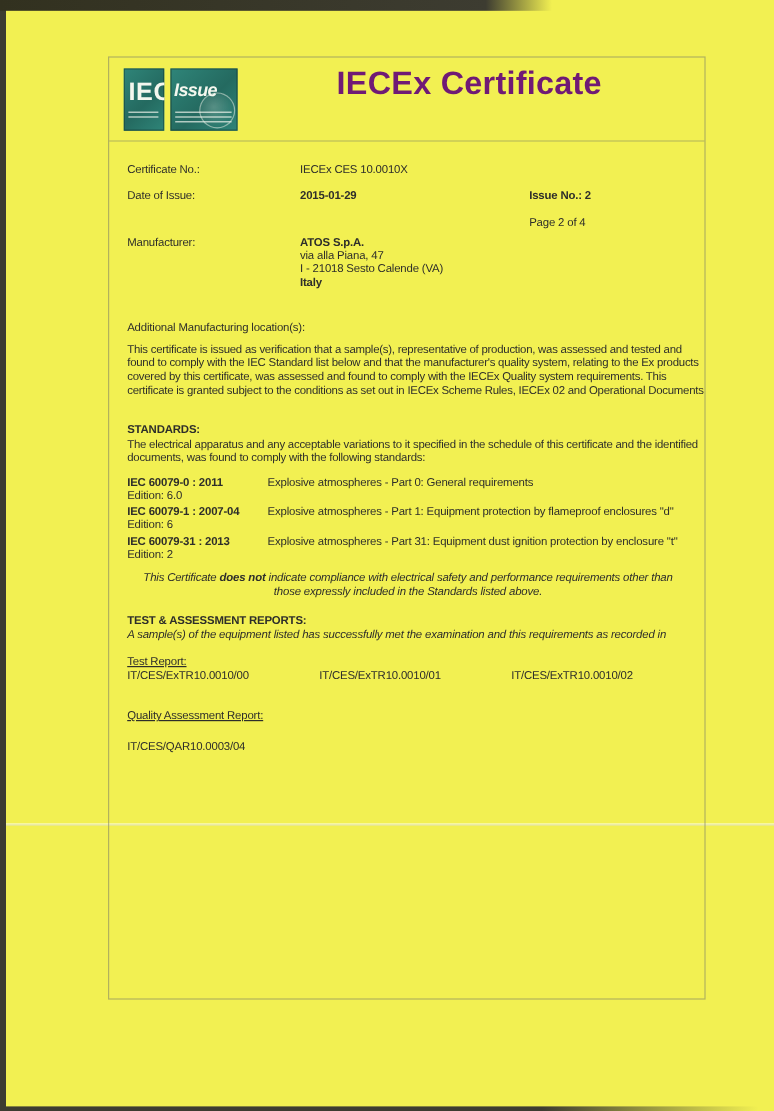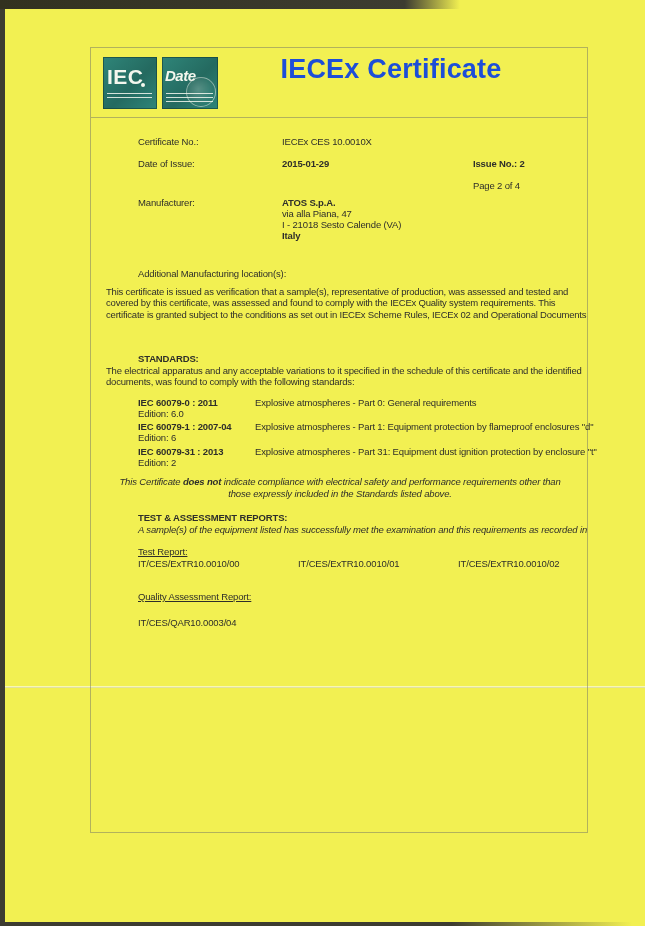--- a/index.html
+++ b/index.html
@@ -26,44 +26,44 @@
 
   
   .cert-box { position:absolute; left:90px; top:47px; width:498px; height:786px;
               border:1px solid rgba(125,128,100,0.55); }
 
   .cert-header { position:absolute; left:0; top:0; width:100%; height:70px;
                  border-bottom:1px solid rgba(125,128,100,0.55); }
 
   
   .logos { position:absolute; left:12px; top:9px; display:flex; gap:5px; }
-  .logo { position:relative; width:54px; height:52px;
+  .logo { position:relative; width:34px; height:52px;
           background:linear-gradient(135deg,#2f8579 0%,#246a60 55%,#2f8579 100%);
           box-shadow:0 0 0 1px rgba(20,60,54,0.6) inset; overflow:hidden; }
   .logo.iecex { width:56px; }
   .logo-text-iec { position:absolute; left:4px; top:8px; color:#f4f7ee; font-weight:bold;
                    font-size:21px; letter-spacing:0.5px; }
   .iec-dot { position:absolute; left:38px; top:26px; width:4px; height:4px; border-radius:50%;
              background:#f4f7ee; }
   .logo-text-iecex { position:absolute; left:3px; top:10px; color:#f4f7ee; font-weight:bold;
                      font-style:italic; font-size:15px; letter-spacing:-0.5px; }
   .logo-lines { position:absolute; left:4px; right:5px; bottom:8px; height:11px; }
   .logo-lines i { display:block; height:1px; background:rgba(244,247,238,0.85); margin-top:3px; }
   .globe { position:absolute; right:2px; bottom:2px; width:30px; height:30px; border-radius:50%;
            border:1px solid rgba(235,240,230,0.5);
            background:radial-gradient(circle at 40% 40%, rgba(235,240,230,0.25), rgba(235,240,230,0) 70%); }
 
   
   .cert-title { position:absolute; left:120px; top:6px; width:360px; text-align:center;
-                color:#1d4ed8; font-weight:bold; font-size:27px; line-height:30px;
+                color:#701a75; font-weight:bold; font-size:27px; line-height:30px;
                 letter-spacing:0.2px; }
 
   
   .t { position:absolute; font-size:9.5px; letter-spacing:-0.15px; color:#2e2e2a;
-       white-space:nowrap; line-height:11.5px;margin-left:32px; }
+       white-space:nowrap; line-height:11.5px; }
   .b { font-weight:bold; }
   .i { font-style:italic; }
   .u { text-decoration:underline; }
 
   .col-label { left:15px; }
   .col-value { left:159px;text-align:right; }
   .col-right { left:350px; }
 
   .para { position:absolute; left:15px; font-size:9.5px; letter-spacing:-0.2px;
           color:#2e2e2a; line-height:11.4px; white-space:nowrap; }
@@ -86,21 +86,21 @@
         <div class="logo iec">
           <span class="logo-text-iec">IEC</span>
           <span class="iec-dot"></span>
           <span class="logo-lines">
               <i></i>
               <i></i>
             </span>
         </div>
         <div class="logo iecex">
           <span class="globe"></span>
-          <span class="logo-text-iecex">Date</span>
+          <span class="logo-text-iecex">Issue</span>
           <span class="logo-lines">
               <i></i>
               <i></i>
               <i></i>
             </span>
         </div>
       </div>
       <div class="cert-title">
         <div>IECEx Certificate</div>
       </div>
@@ -118,20 +118,21 @@
     <div class="t col-label" style="top:149px">Manufacturer:</div>
     <div class="t col-value b" style="top:149px">ATOS S.p.A.</div>
     <div class="t col-value" style="top:160px">via alla Piana, 47</div>
     <div class="t col-value" style="top:171px">I - 21018 Sesto Calende (VA)</div>
     <div class="t col-value b" style="top:182px">Italy</div>
 
     <div class="t col-label" style="top:220px">Additional Manufacturing location(s):</div>
 
     <div class="para" style="top:238px">
       <div>This certificate is issued as verification that a sample(s), representative of production, was assessed and tested and</div>
+      <div>found to comply with the IEC Standard list below and that the manufacturer's quality system, relating to the Ex products</div>
       <div>covered by this certificate, was assessed and found to comply with the IECEx Quality system requirements. This</div>
       <div>certificate is granted subject to the conditions as set out in IECEx Scheme Rules, IECEx 02 and Operational Documents</div>
     </div>
 
     <div class="t col-label b" style="top:305px">STANDARDS:</div>
     <div class="para" style="top:317px">
       <div>The electrical apparatus and any acceptable variations to it specified in the schedule of this certificate and the identified</div>
       <div>documents, was found to comply with the following standards:</div>
     </div>
 

